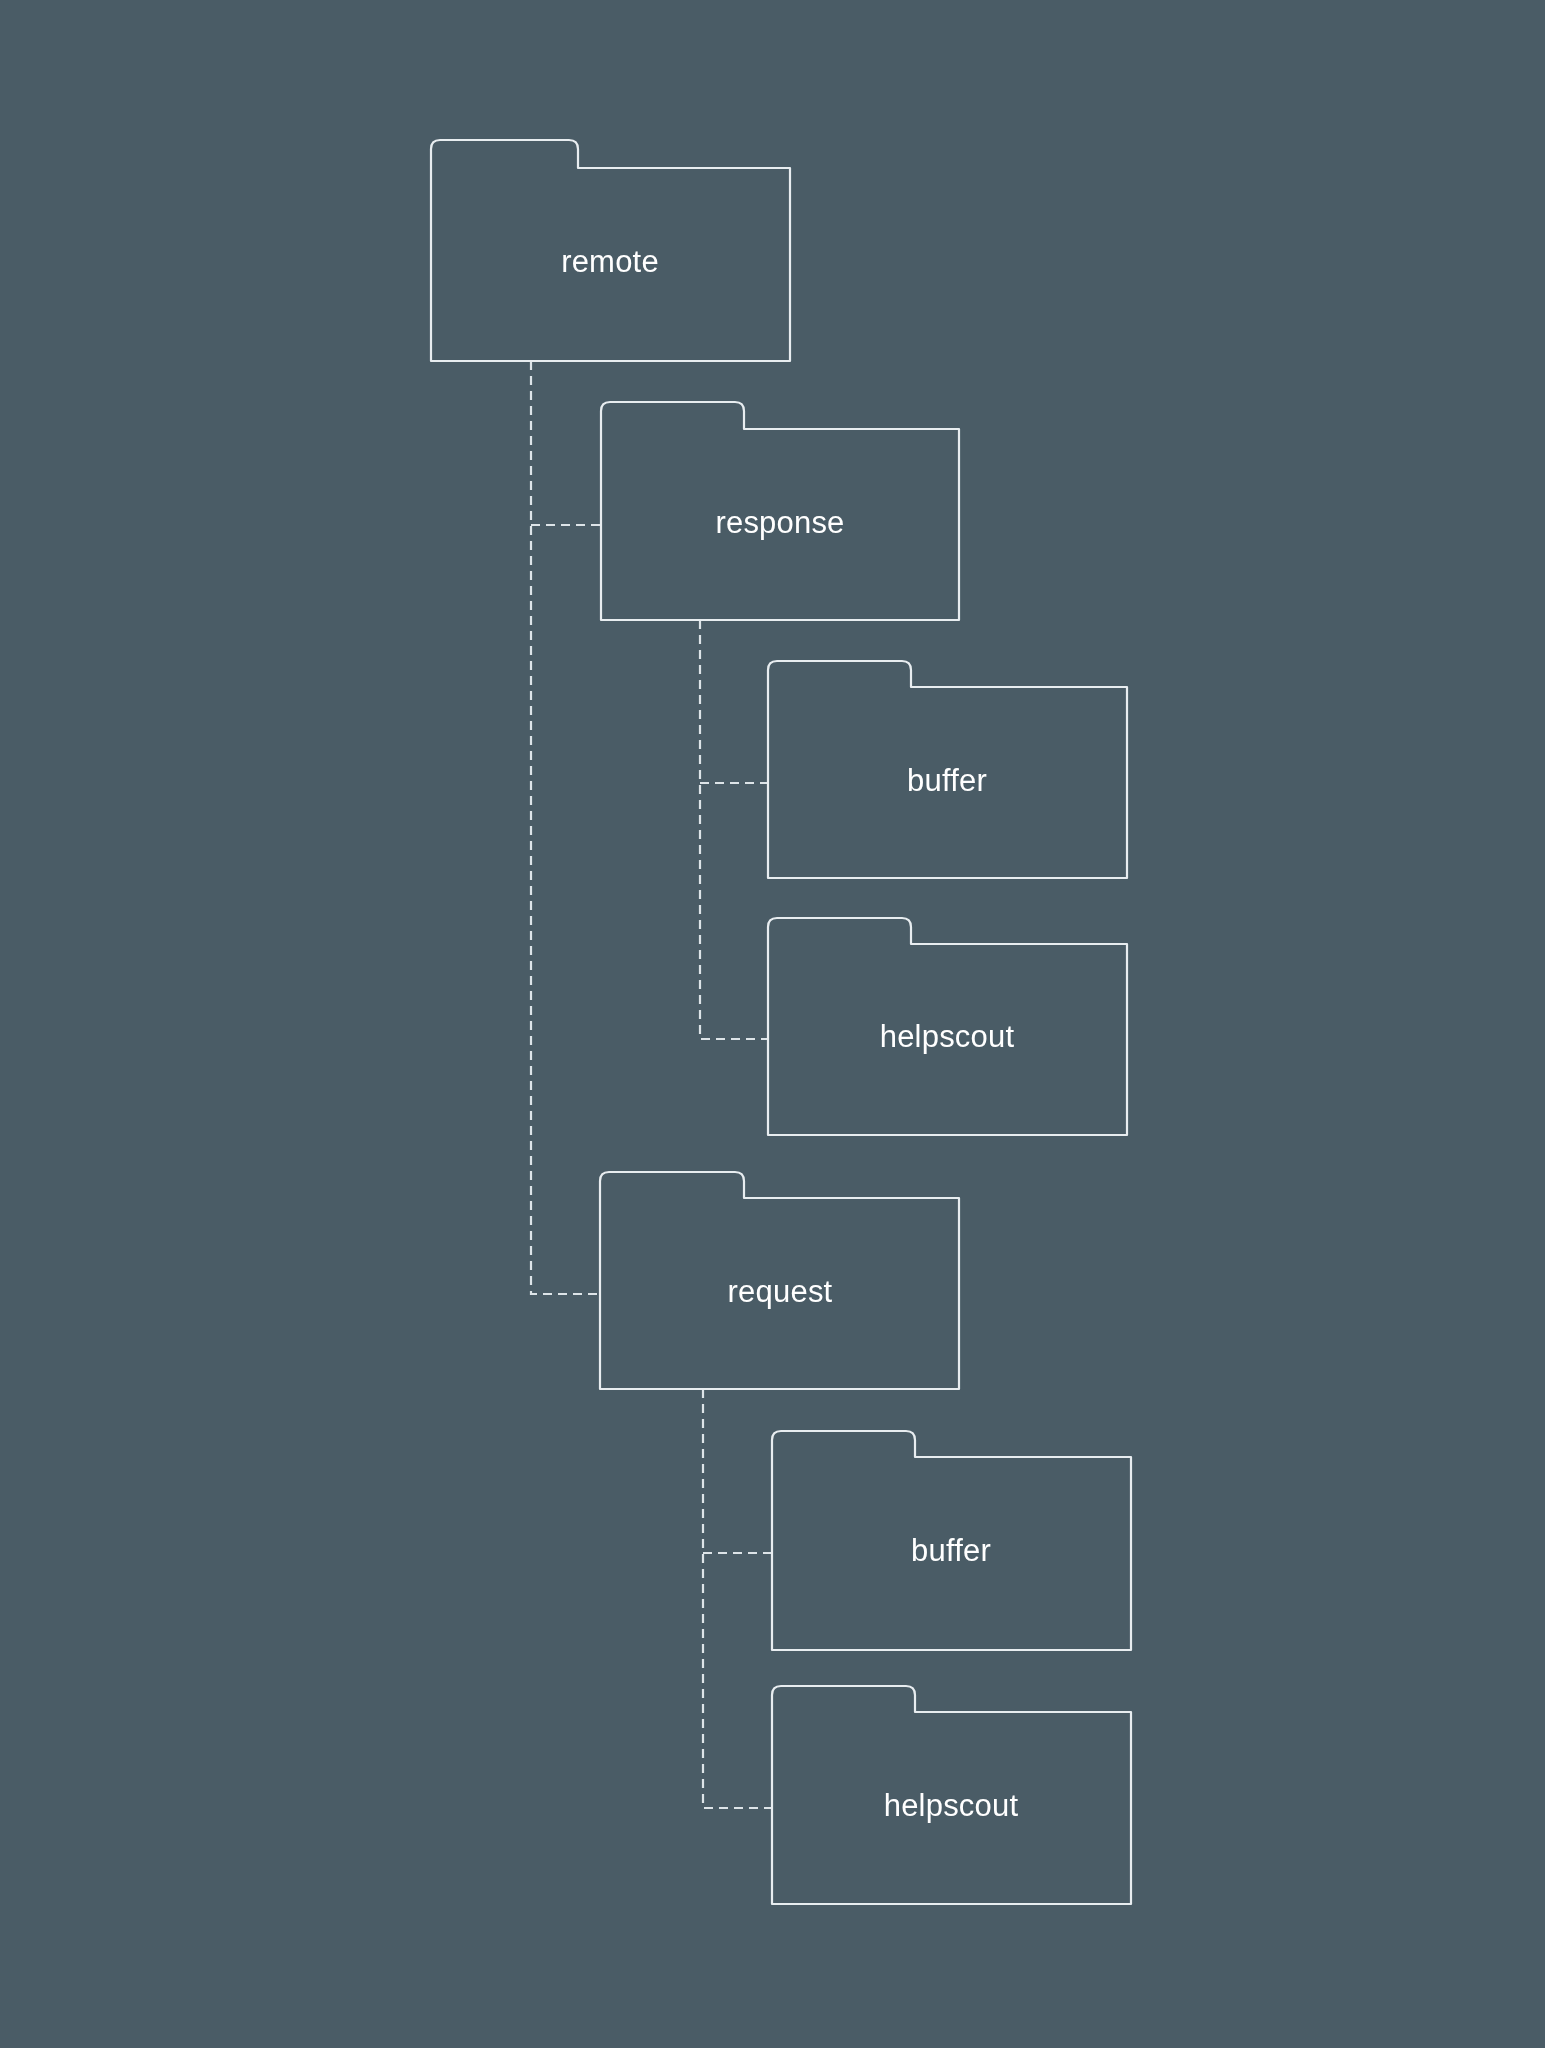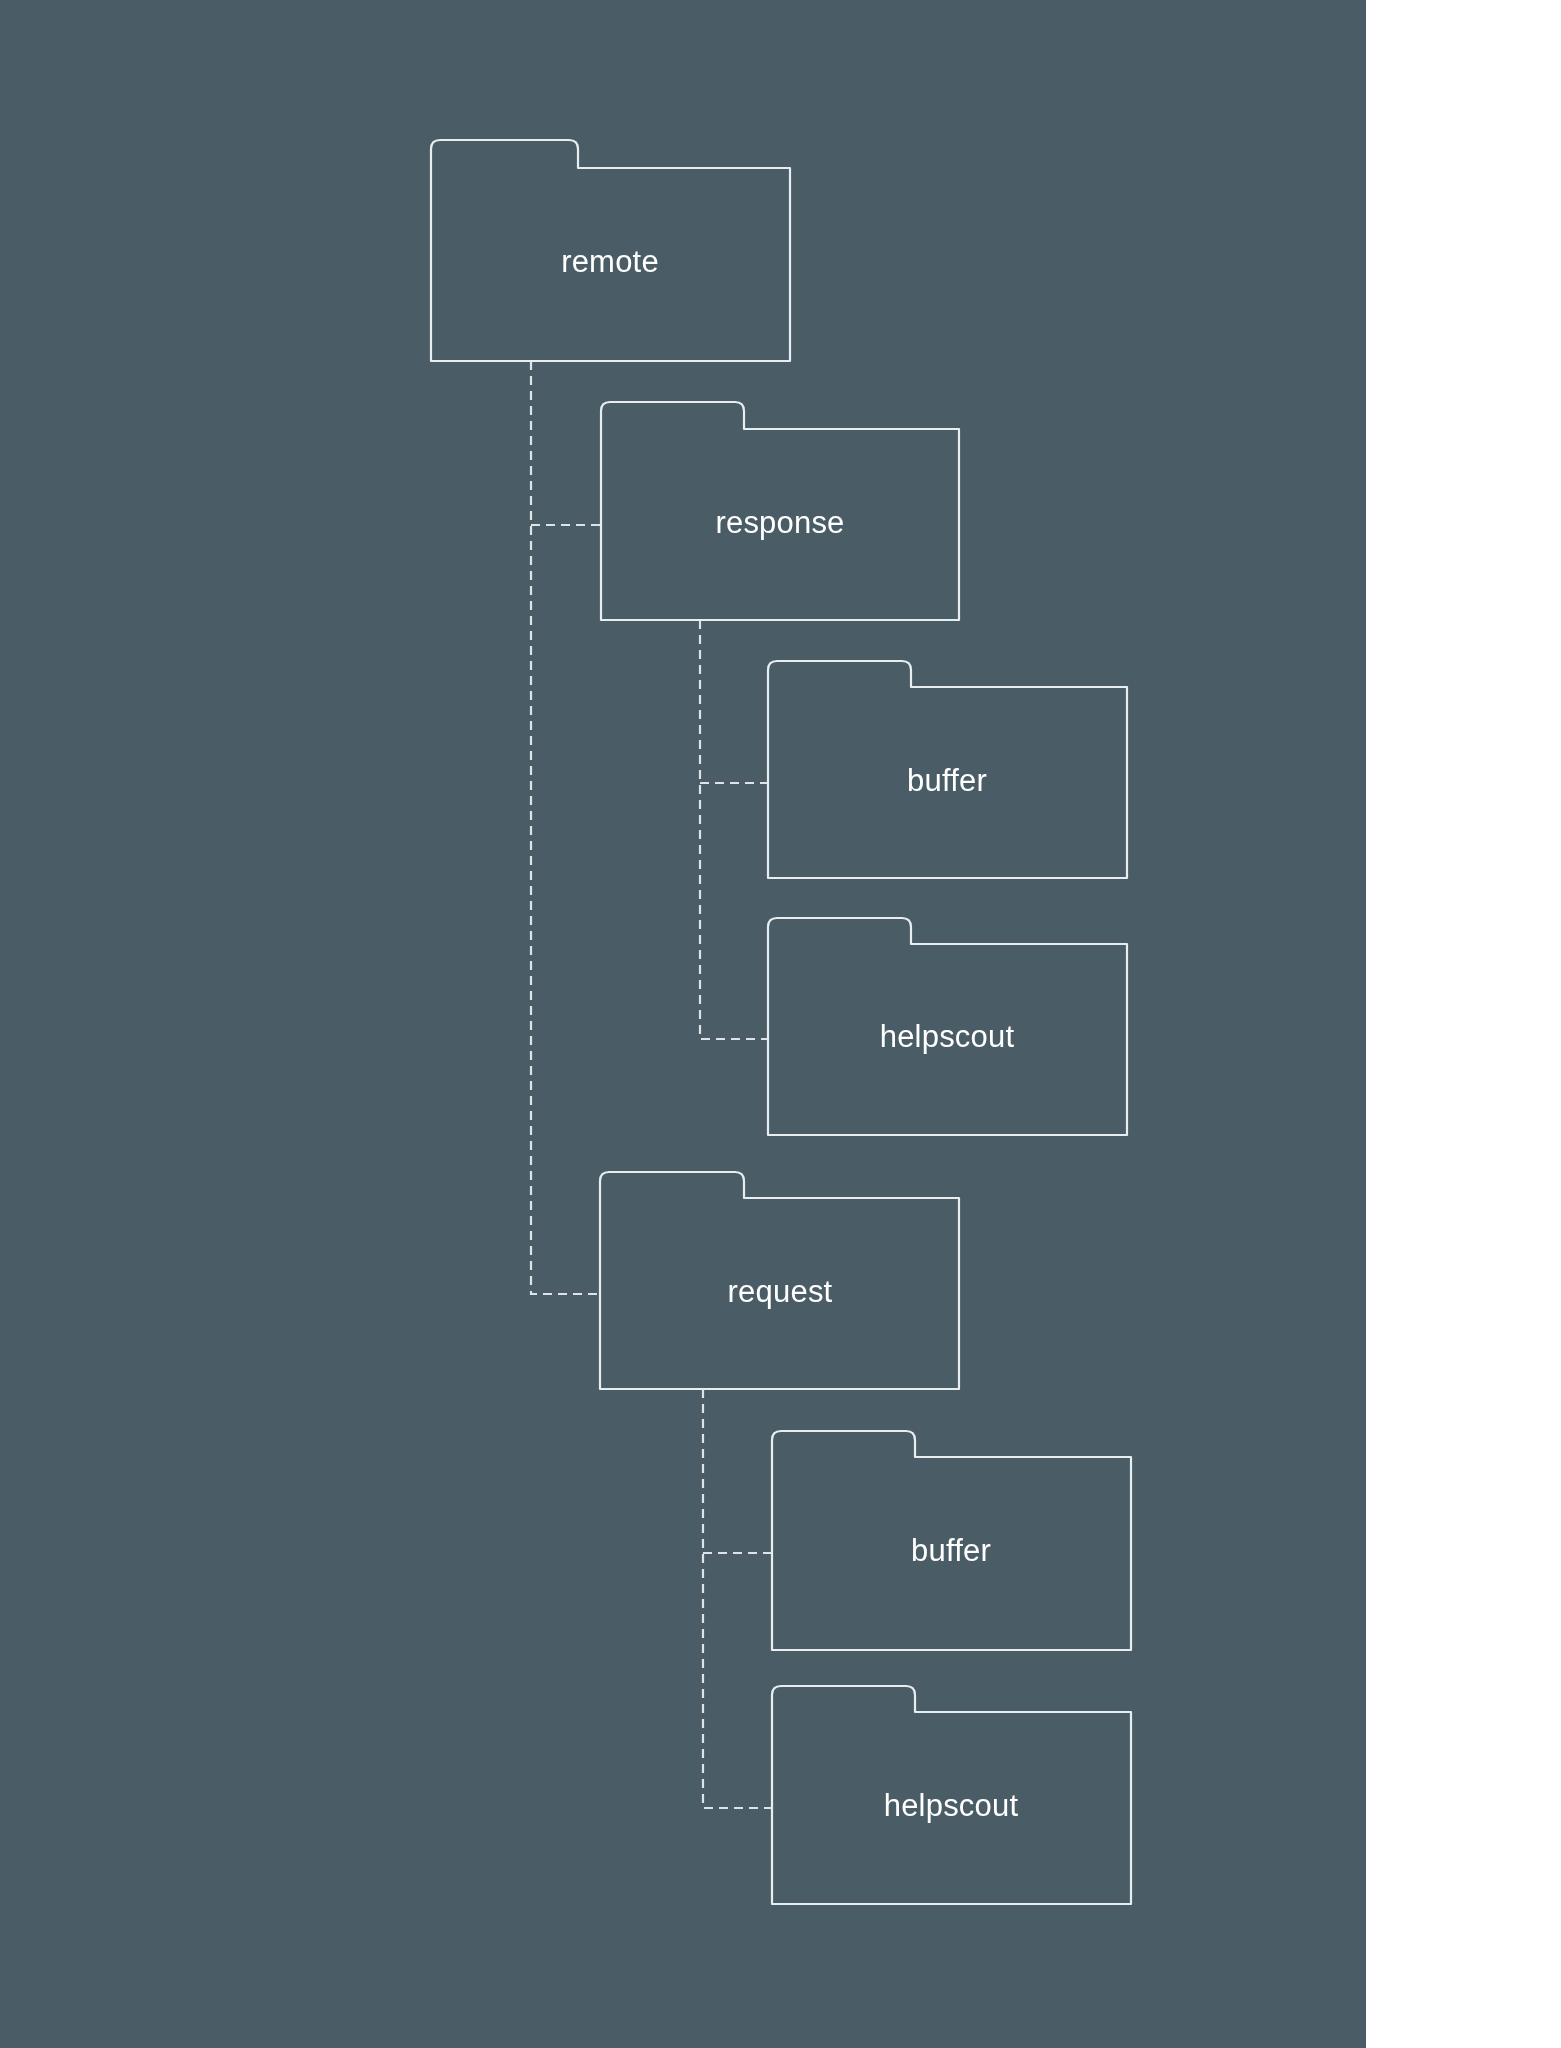--- a/index.html
+++ b/index.html
@@ -8,21 +8,21 @@
     padding: 0;
   }
   body {
     width: 1561px;
     height: 2048px;
     overflow: hidden;
     font-family: "Liberation Sans", "DejaVu Sans", sans-serif;
   }
   #canvas {
     position: relative;
-    width: 1366px;
+    width: 1545px;
     height: 2048px;
     background: #4a5c66;
   }
   #diagram-svg {
     position: absolute;
     left: 0;
     top: 0;
     width: 1561px;
     height: 2048px;
     display: block;

